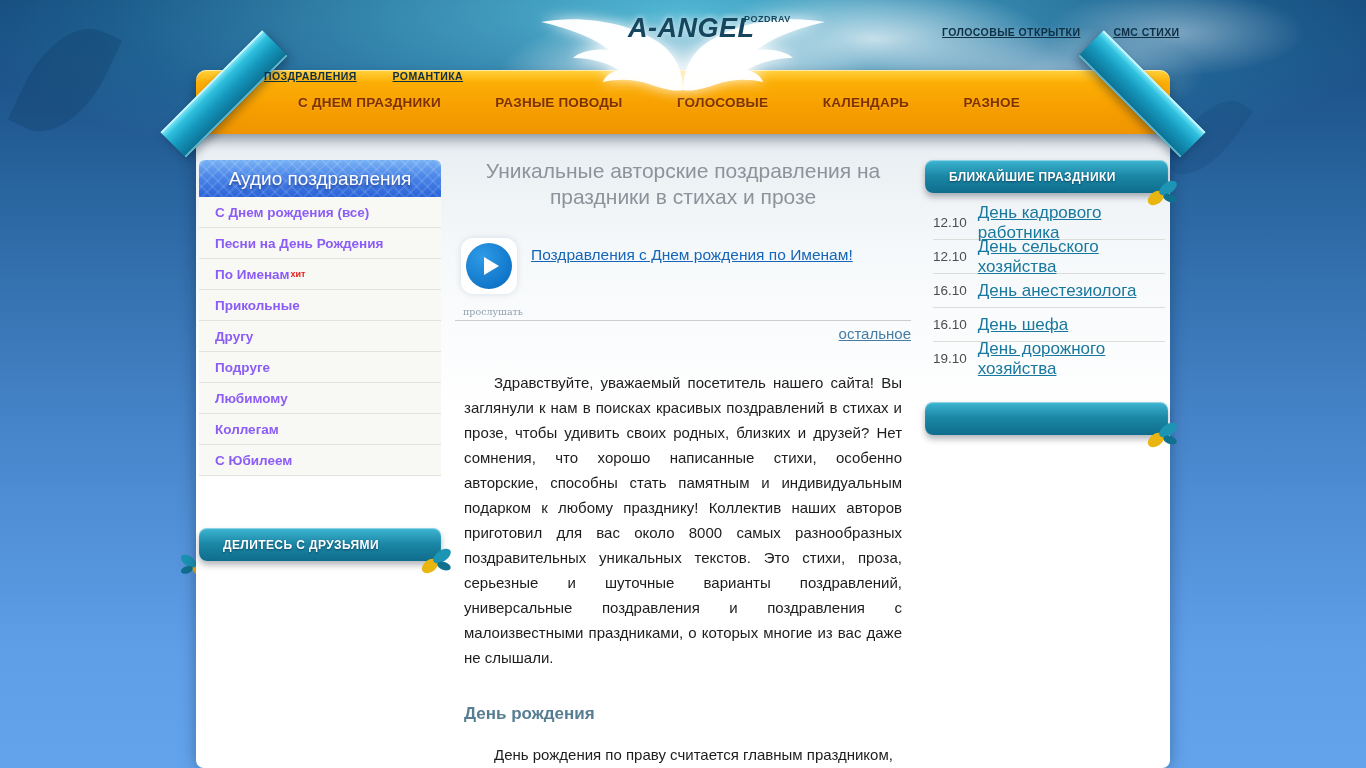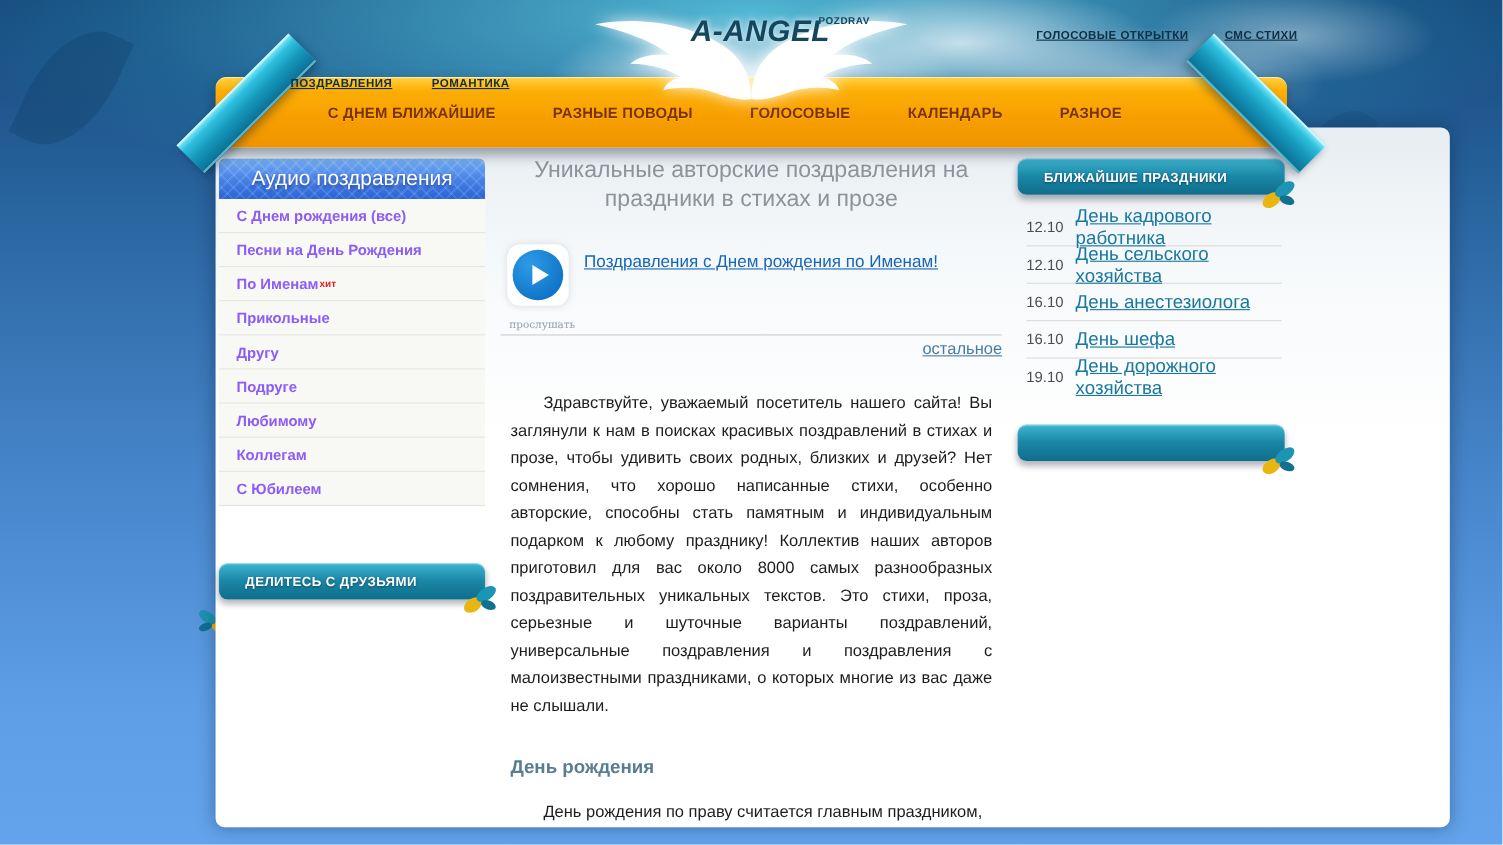--- a/index.html
+++ b/index.html
@@ -33,21 +33,21 @@
       box-shadow:0 6px 12px rgba(0,15,40,.38), inset 0 1px 0 rgba(255,255,255,.55);
       display:flex;align-items:center;justify-content:space-between;padding:0 150px 0 102px;box-sizing:border-box;}
   .orange-bar a{font-size:13.5px;font-weight:bold;color:#7d3000;letter-spacing:.2px;cursor:pointer;
       text-shadow:0 1px 0 rgba(255,210,90,.35);}
   .ribbon{position:absolute;width:144px;height:36px;z-index:6;
       background:linear-gradient(180deg,#8ef0ff 0%,#2fc0de 22%,#1597bc 55%,#0a6e91 100%);
       box-shadow:inset 0 2px 0 rgba(255,255,255,.55), inset 0 -2px 0 rgba(190,250,255,.5), 0 4px 8px rgba(0,20,40,.35);}
   .ribbon.left{left:152px;top:76px;transform:rotate(-45deg);}
   .ribbon.right{left:1070px;top:76px;transform:rotate(45deg);}
   
-  .panel{position:absolute;left:196px;top:116px;width:1122px;height:636px;z-index:3;border-radius:8px;
+  .panel{position:absolute;left:196px;top:132px;width:974px;height:636px;z-index:3;border-radius:8px;
       background:linear-gradient(180deg,#e7edf1 0%,#f5f8fa 110px,#ffffff 280px);
       box-shadow:0 0 16px rgba(0,20,50,.35);}
   
   .audio-header{position:absolute;left:3px;top:28px;width:242px;height:37px;border-radius:6px 6px 0 0;
       background:
        repeating-linear-gradient(45deg, rgba(255,255,255,.10) 0 2px, transparent 2px 8px),
        repeating-linear-gradient(-45deg, rgba(255,255,255,.10) 0 2px, transparent 2px 8px),
        linear-gradient(180deg,#78b2f5 0%,#4b86e8 45%,#2a63d8 100%);
       display:flex;align-items:center;justify-content:center;}
   .audio-header span{color:#fff;font-size:19px;text-shadow:0 2px 3px rgba(0,0,70,.45);}
@@ -119,21 +119,21 @@
   <svg class="wings" width="300" height="95" viewBox="0 0 300 95">
     <g fill="#ffffff" opacity="0.97">
       <path d="M150,90 C150,70 158,52 178,40 C204,24 248,14 292,22 C258,30 236,40 224,50 C240,48 254,52 260,58 C240,58 224,64 214,70 C222,72 228,76 230,82 C212,78 196,80 184,84 C172,88 160,92 150,90 Z"></path>
       <path d="M150,90 C150,70 142,52 122,40 C96,24 52,14 8,22 C42,30 64,40 76,50 C60,48 46,52 40,58 C60,58 76,64 86,70 C78,72 72,76 70,82 C88,78 104,80 116,84 C128,88 140,92 150,90 Z"></path>
     </g>
   </svg>
   <div class="logo">A-ANGEL</div>
   <div class="logo-sub">POZDRAV</div>
 
   <div class="orange-bar">
-    <a>С ДНЕМ БЛИЖАЙШИЕ</a>
+    <a>С ДНЕМ ПРАЗДНИКИ</a>
     <a>РАЗНЫЕ ПОВОДЫ</a>
     <a>ГОЛОСОВЫЕ</a>
     <a>КАЛЕНДАРЬ</a>
     <a>РАЗНОЕ</a>
   </div>
   <div class="ribbon left"></div>
   <div class="ribbon right"></div>
 
   <svg class="bfly flip" style="left:178px;top:552px;z-index:2;" width="30" height="27" viewBox="0 0 34 30">
     <ellipse cx="10" cy="20" rx="9" ry="6" fill="#e9b511" transform="rotate(-35 10 20)"></ellipse>

